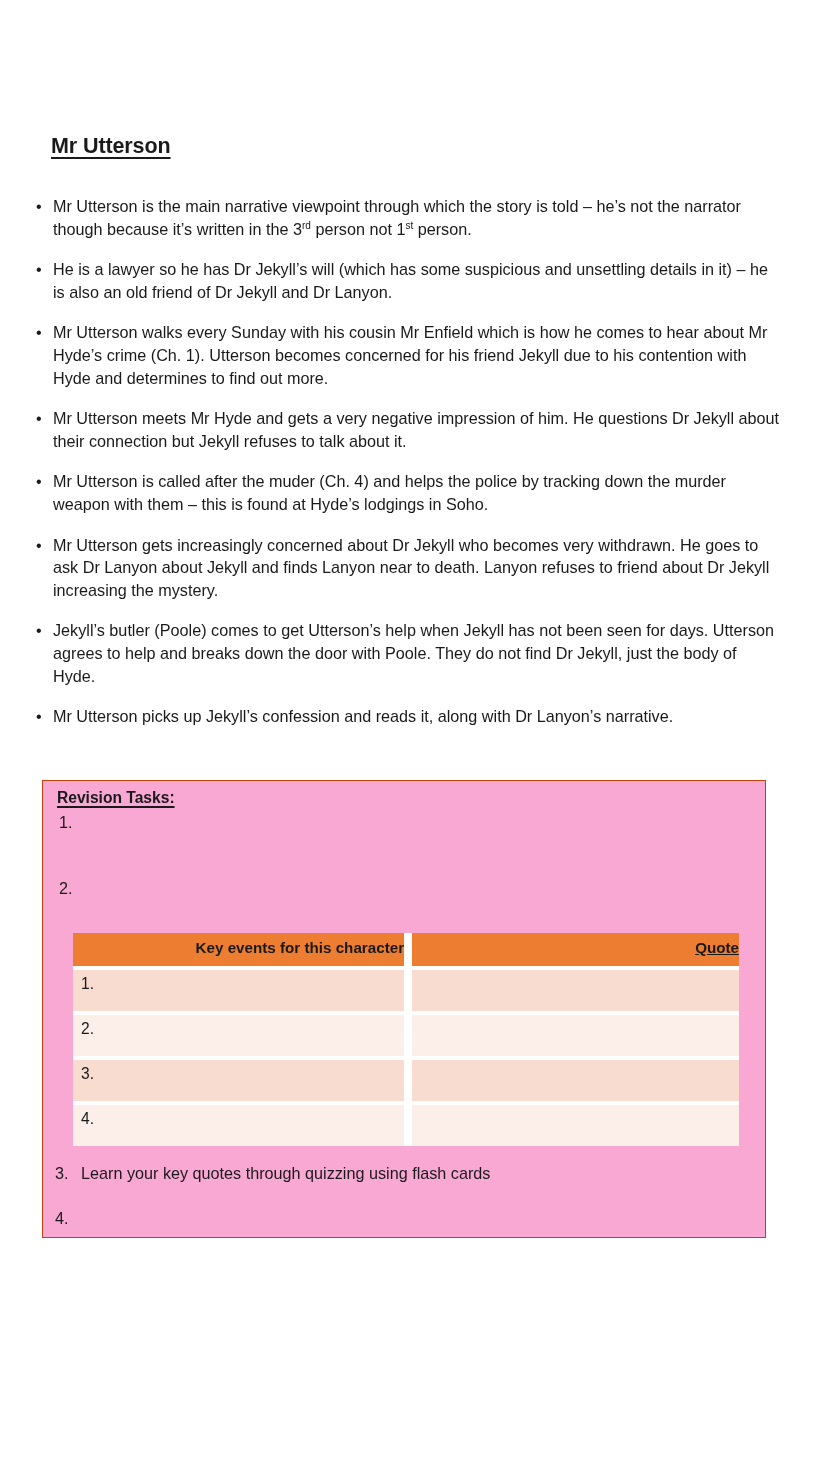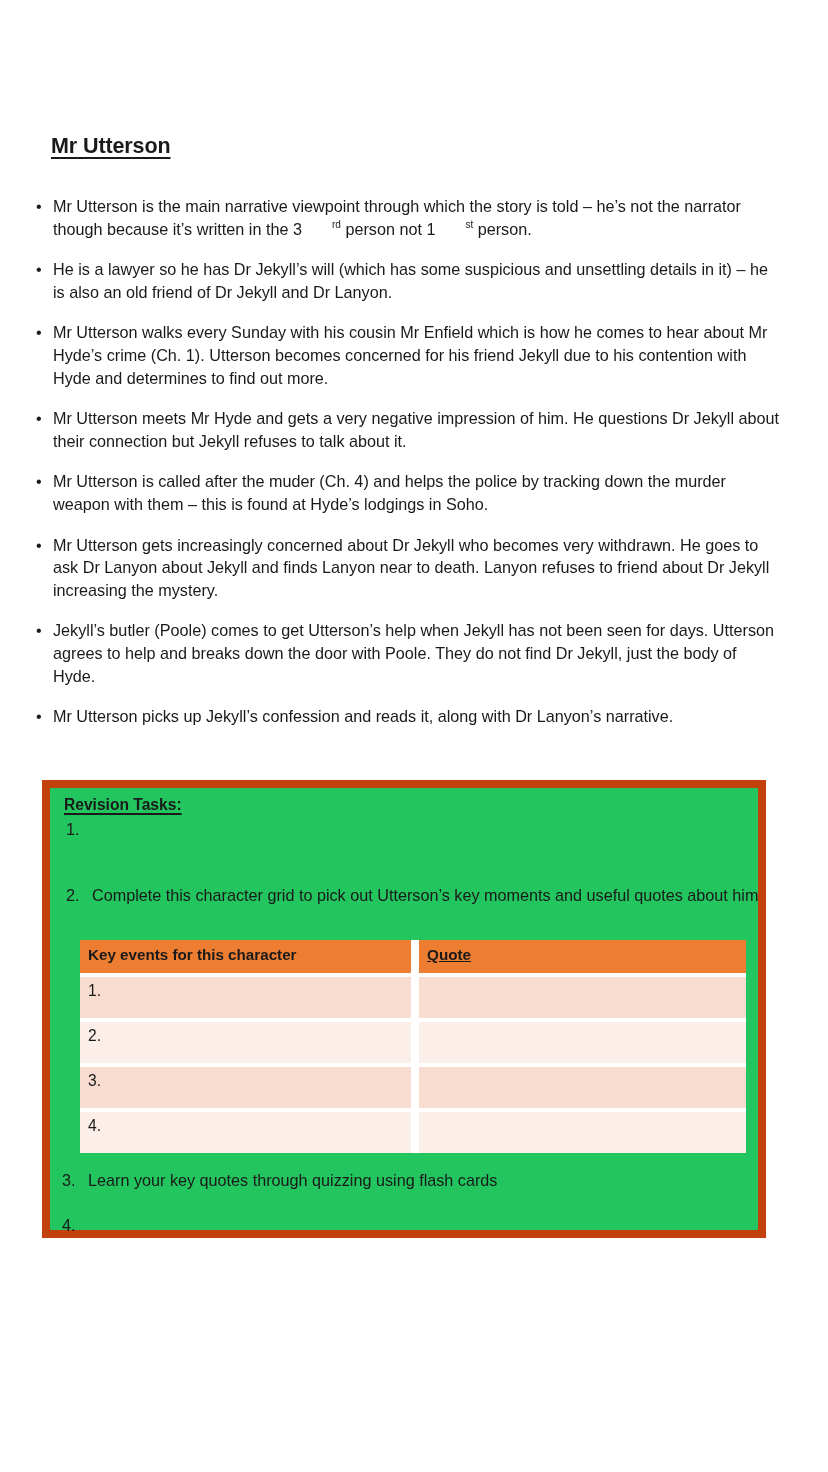--- a/index.html
+++ b/index.html
@@ -58,33 +58,32 @@
     left: 0;
     top: 0;
     font-size: 16.2px;
     line-height: 22.6px;
   }
   .bullet-text { display: block; }
   sup {
     font-size: 0.62em;
     vertical-align: super;
     line-height: 0;
-    margin-left: 30px;
   }
 
   
   .revision-box {
     position: absolute;
     left: 42px;
     top: 780px;
     width: 724px;
     height: 458px;
     box-sizing: border-box;
-    border: 8px solid #c2410c;
-    background: #22c55e;
+    border: 1px solid #c2410c;
+    background: #f9a8d4;
   }
 
   .rev-heading {
     position: absolute;
     left: 14px;
     top: 8px;
     font-size: 15.6px;
     font-weight: bold;
     text-decoration: underline;
     text-underline-offset: 3px;
@@ -119,21 +118,21 @@
   }
   .char-grid td, .char-grid th {
     padding: 0;
     vertical-align: top;
   }
   .cg-head th {
     background: #ED7D31;
     color: #1a1a1a;
     font-size: 15.2px;
     font-weight: bold;
-    text-align: left;
+    text-align: right;
     height: 33px;
     padding: 6px 0 0 8px;
     box-sizing: border-box;
   }
   .cg-col-a { width: 333px; }
   .cg-col-gap { width: 4px; background: #ffffff !important; }
   .cg-col-b { width: 329px; text-decoration: underline; }
 
   .cg-row td {
     height: 41px;
@@ -202,21 +201,20 @@
   <div class="revision-box">
 
     <div class="rev-heading">Revision Tasks:</div>
 
     <div class="task task-1">
       <span class="num">1.</span>
     </div>
 
     <div class="task task-2">
       <span class="num">2.</span>
-      <span>Complete this character grid to pick out Utterson’s key moments and useful quotes about him</span>
     </div>
 
     <table class="char-grid">
       <tbody>
           <tr class="cg-head">
         <th class="cg-col-a">Key events for this character</th>
         <th class="cg-col-gap"></th>
         <th class="cg-col-b">Quote</th>
       </tr>
       <tr class="cg-spacer">

